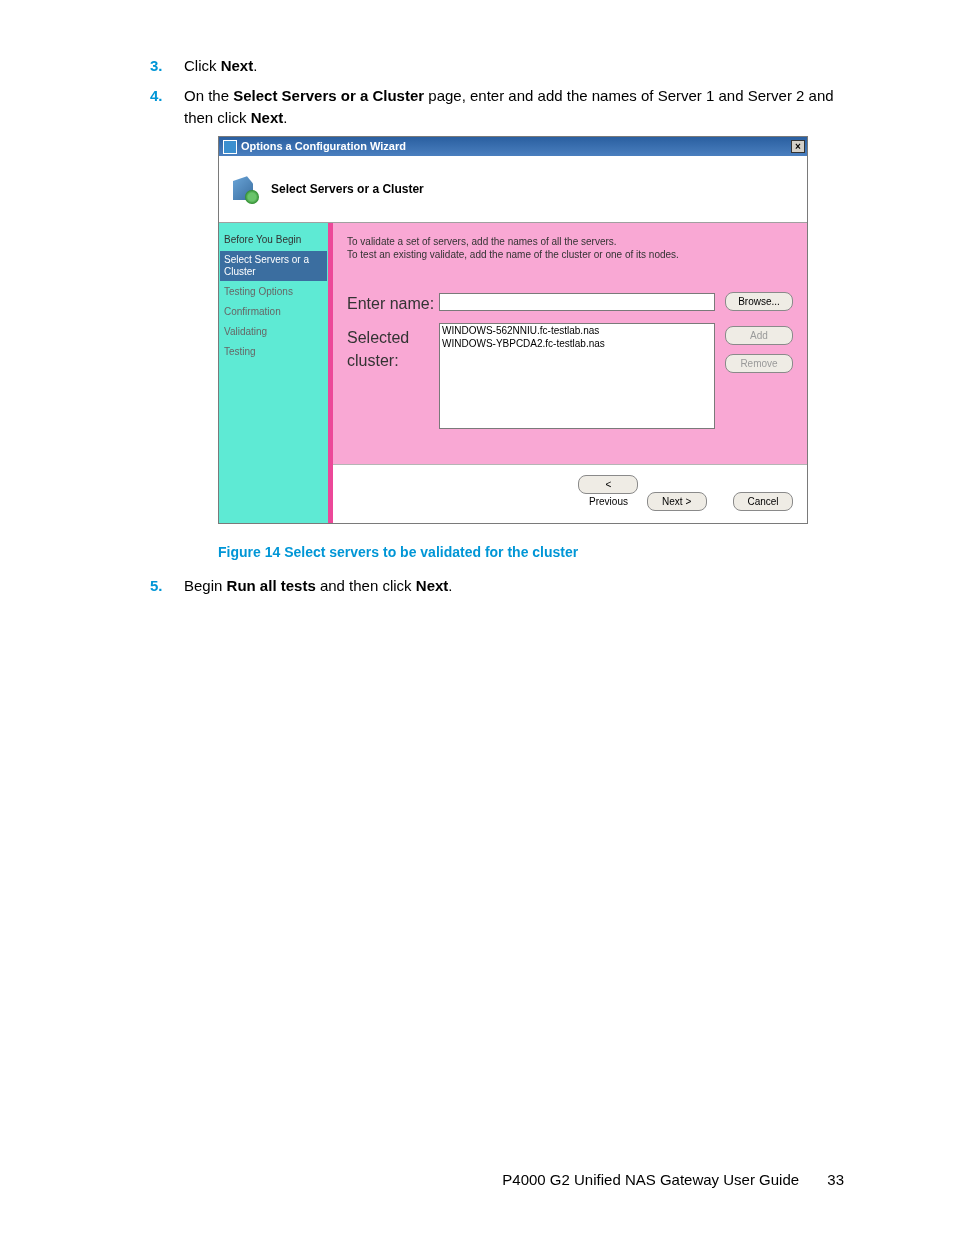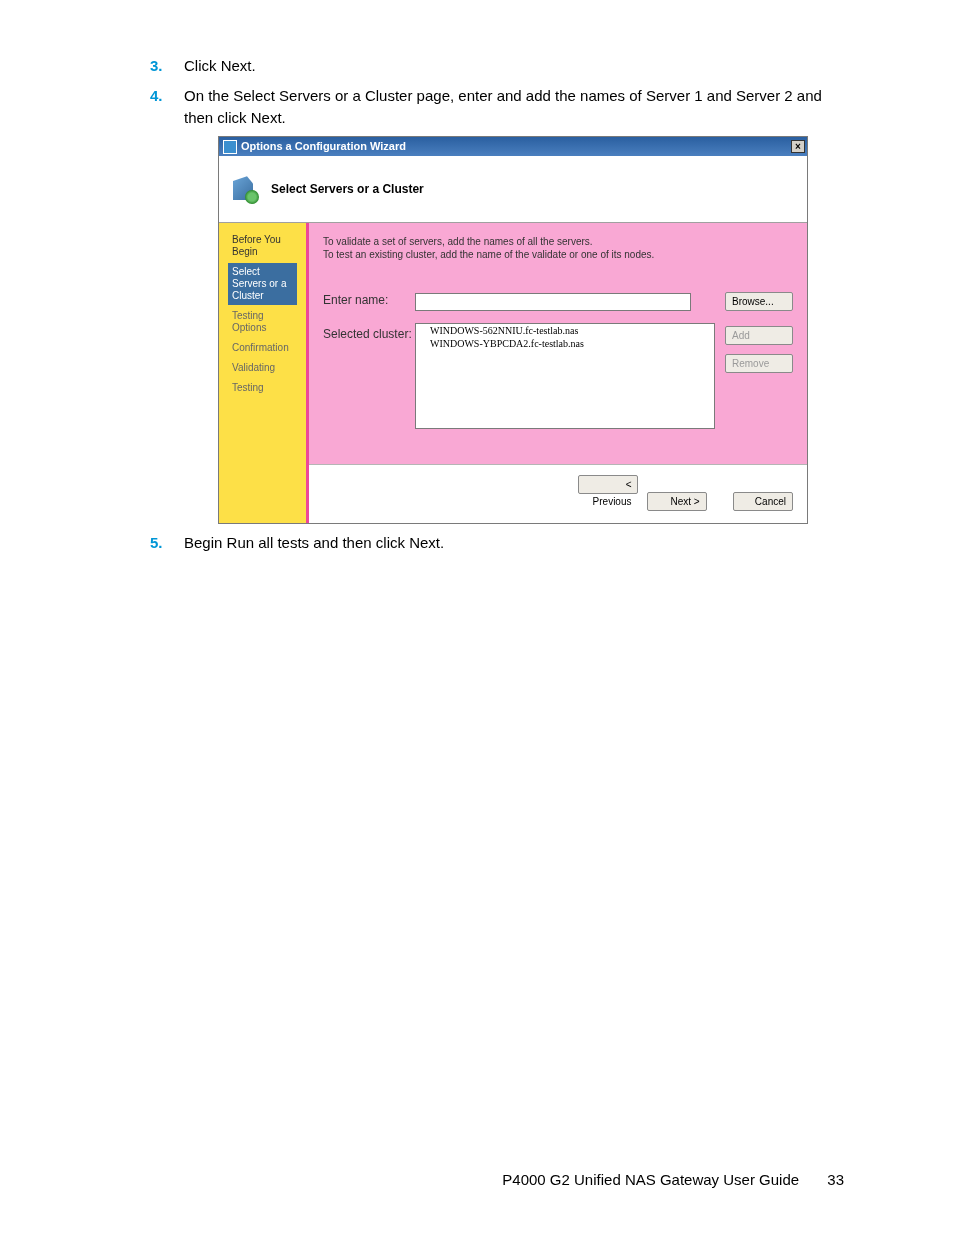--- a/index.html
+++ b/index.html
@@ -28,21 +28,21 @@
     font-size: 15px;
     line-height: 1.45;
   }
   ol.steps > li .num {
     position: absolute;
     left: 0;
     top: 0;
     color: #0096d6;
     font-weight: bold;
   }
-  .bold { font-weight: normal; }
+  .bold { font-weight: bold; }
   .figure-caption {
     color: #0096d6;
     font-weight: bold;
     font-size: 14px;
     margin: 18px 0 12px 34px;
   }
   .footer {
     position: absolute;
     bottom: 47px;
     right: 110px;
@@ -121,24 +121,24 @@
   .wiz-header .hdr-title {
     font-size: 12px;
     font-weight: bold;
   }
   .wiz-body {
     display: flex;
     min-height: 300px;
   }
   .wiz-nav {
     width: 108px;
-    background: #fde047;
-    border-right: 3px solid #ec4899;
+    background: #5eead4;
+    border-right: 5px solid #ec4899;
     font-size: 10px;
-    padding: 8px 9px;
+    padding: 8px 1px;
   }
   .wiz-nav .nav-item {
     padding: 3px 4px;
     color: #666;
     line-height: 1.2;
     margin-bottom: 2px;
   }
   .wiz-nav .nav-item.done { color: #333; }
   .wiz-nav .nav-item.active {
     background: #3b6ea0;
@@ -147,49 +147,49 @@
   .wiz-main {
     flex: 1;
     background: #f9a8d4;
     padding: 12px 14px 10px 14px;
     position: relative;
     display: flex;
     flex-direction: column;
   }
   .wiz-instr { font-size: 10px; color: #333; line-height: 1.3; margin-bottom: 28px; }
   .form-row { display: flex; align-items: flex-start; margin-bottom: 6px; }
-  .form-row .lbl { width: 92px; font-size: 12px; color:#333; padding-top:3px;}
+  .form-row .lbl { width: 92px; font-size: 16px; color:#333; padding-top:3px;}
   .form-row .ctl { flex: 1; }
   .wininput {
     width: 270px; height: 16px;
     border: 1px solid #7a7a7a;
     background:#fff;
     font-size:10px;
     padding: 0 2px;
     box-sizing: content-box;
   }
   .winlist {
     width: 270px; height: 102px;
     border: 1px solid #7a7a7a;
     background:#fff;
     font-size:10px;
-    padding: 1px 14px;
+    padding: 1px 2px;
     line-height: 1.25;
     overflow:hidden;
-    font-family:Liberation Serif, serif;
   }
   .side-btns { width: 68px; margin-left: 10px; }
   .winbtn {
     display: inline-block;
     min-width: 60px;
     height: 19px;
     font-size: 10px;
     background: #efece5;
     border: 1px solid #8a8a8a;
-    border-radius: 2px;
+    border-radius: 8px;
+    text-align: center;
     line-height: 17px;
     padding: 0 6px;
     box-sizing: border-box;
     color:#000;
     margin-bottom: 6px;
     width: 68px;
   }
   .winbtn.disabled { color:#9a9a9a; }
   .wiz-bottombar {
     border-top: 1px solid #b5b5b5;
@@ -234,21 +234,21 @@
             <div class="nav-item done">Before You Begin</div>
             <div class="nav-item active">Select Servers or a Cluster</div>
             <div class="nav-item">Testing Options</div>
             <div class="nav-item">Confirmation</div>
             <div class="nav-item">Validating</div>
             <div class="nav-item">Testing</div>
           </div>
           <div class="wiz-main">
             <div class="wiz-instr">
               <div>To validate a set of servers, add the names of all the servers.</div>
-              <div>To test an existing cluster, add the name of the validate or one of its nodes.</div>
+              <div>To test an existing validate, add the name of the cluster or one of its nodes.</div>
             </div>
 
             <div class="form-row">
               <div class="lbl">Enter name:</div>
               <div class="ctl">
                 <input class="wininput" type="text" style="">
               </div>
               <div class="side-btns">
                 <div class="winbtn">Browse...</div>
               </div>
@@ -272,20 +272,21 @@
             <div class="wiz-bottombar" style="margin:0 -14px -10px -14px;">
               <span class="winbtn">&lt; Previous</span>
               <span class="winbtn">Next &gt;</span>
               <span class="spacer"></span>
               <span class="winbtn">Cancel</span>
             </div>
           </div>
         </div>
       </div>
 
+      <div class="figure-caption">Figure 14 Select servers to be validated for the cluster</div>
     </li>
 
     <li>
       <span class="num">5.</span>
       <span>
         <span>Begin </span><span class="bold">Run all tests</span><span> and then click </span><span class="bold">Next</span><span>.</span>
       </span>
     </li>
   </ol>
 

